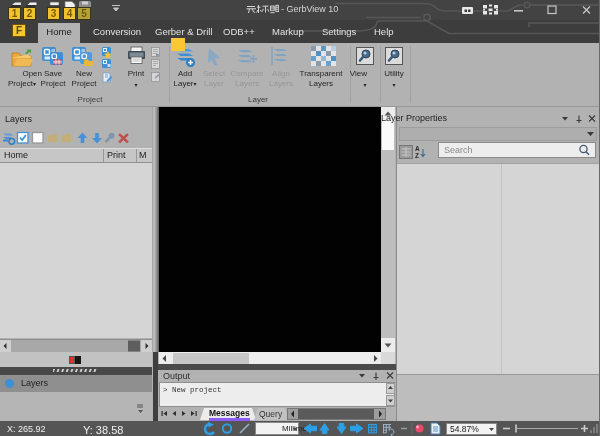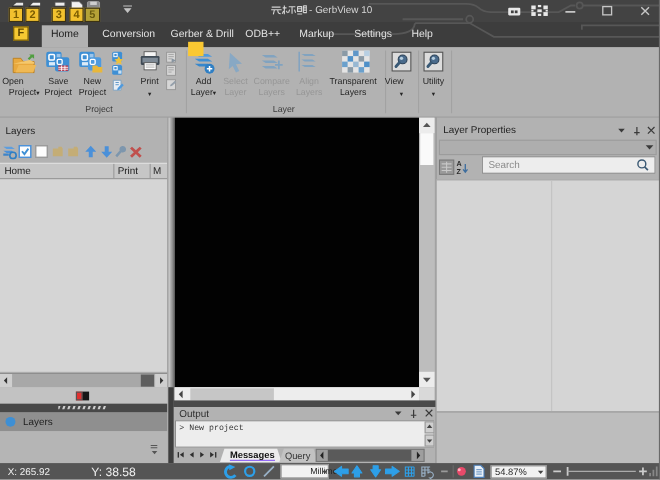--- a/index.html
+++ b/index.html
@@ -212,21 +212,21 @@
   <g transform="translate(385,4)">
     <rect x="0.5" y="0.5" width="17" height="17" fill="#dcdcdc" stroke="#555" stroke-width="1"></rect>
     <circle cx="10" cy="7" r="4" fill="#4a6b8c" stroke="#2c4258" stroke-width="1"></circle>
     <circle cx="9" cy="6" r="1.5" fill="#b8cfe0"></circle>
     <path d="M7,10 L4,13.5" stroke="#3a5a76" stroke-width="2.6" stroke-linecap="round"></path>
   </g>
 </svg>
 
 <div class="t" style="left:0px;top:114px;"></div>
 <div class="t" style="left:0px;top:69px;font-size:8px;color:#262626;">
-  <span style="position:absolute;left:2px;top:0px;width:40px;text-align:left;">Open</span>
+  <span style="position:absolute;left:2px;top:0px;width:40px;text-align:right;">Open</span>
   <span style="position:absolute;left:2px;top:10px;width:40px;text-align:center;">Project​<span style="font-size:6px;">▾</span></span>
   <span style="position:absolute;left:33px;top:0px;width:40px;text-align:center;">Save</span>
   <span style="position:absolute;left:33px;top:10px;width:40px;text-align:center;">Project</span>
   <span style="position:absolute;left:64px;top:0px;width:40px;text-align:center;">New</span>
   <span style="position:absolute;left:64px;top:10px;width:40px;text-align:center;">Project</span>
   <span style="position:absolute;left:116px;top:0px;width:40px;text-align:center;">Print</span>
   <span style="position:absolute;left:116px;top:12px;width:40px;text-align:center;font-size:6px;">▾</span>
   <span style="position:absolute;left:165px;top:0px;width:40px;text-align:center;">Add</span>
   <span style="position:absolute;left:165px;top:10px;width:40px;text-align:center;">Layer​<span style="font-size:6px;">▾</span></span>
   <span style="position:absolute;left:194px;top:0px;width:40px;text-align:center;color:#969696;">Select</span>
@@ -363,32 +363,32 @@
     <rect x="2.5" y="4" width="1.2" height="5"></rect>
       <path d="M8,4 L4.5,6.5 L8,9 Z"></path>
     <path d="M17,4 L13.5,6.5 L17,9 Z"></path>
     <path d="M23,4 L26.5,6.5 L23,9 Z"></path>
     <path d="M32,4 L35.5,6.5 L32,9 Z"></path>
       <rect x="36.5" y="4" width="1.2" height="5"></rect>
   </g>
   <path d="M41,13 L45,1 L93,1 L97,13 Z" fill="#ececec"></path>
   <path d="M95,13 L99,1 L126,1 L130,13 Z" fill="#c2c2c2"></path>
 </svg>
-<div class="t" style="left:209px;top:409px;font-size:8.5px;font-weight:bold;color:#111;border-bottom:1px solid #8b5cf6;line-height:9px;text-align:center;">Messages</div>
+<div class="t" style="left:209px;top:409px;font-size:8.5px;font-weight:bold;color:#111;border-bottom:3px solid #8b5cf6;line-height:9px;text-align:center;">Messages</div>
 <div class="t" style="left:259px;top:409px;font-size:8.5px;color:#333;">Query</div>
 <div class="abs" style="left:287px;top:408px;width:99px;height:12px;background:#9e9e9e;border:1px solid #777;box-sizing:border-box;"></div>
 <div class="abs" style="left:298px;top:409px;width:76px;height:10px;background:#5a5a5a;"></div>
 <svg class="abs" style="left:287px;top:408px;" width="99" height="12">
   <path d="M7,2.5 L4,6 L7,9.5 Z" fill="#222"></path>
   <path d="M92,2.5 L95,6 L92,9.5 Z" fill="#222"></path>
 </svg>
 
 <div class="abs" style="left:396px;top:107px;width:1px;height:314px;background:#8a8a8a;"></div>
 <div class="abs" style="left:397px;top:107px;width:203px;height:314px;background:#b2b2b2;"></div>
-<div class="t" style="left:403px;top:113px;font-size:9px;color:#222;">Layer Properties</div>
+<div class="t" style="left:381px;top:113px;font-size:9px;color:#222;">Layer Properties</div>
 <svg class="abs" style="left:560px;top:114px;" width="42" height="10">
   <path d="M2,3 l3,3.5 3,-3.5 z" fill="#3a3a3a"></path>
   <path d="M19,1.5 v5 M16.5,6.5 h5 M19,6.5 v2.5" stroke="#3a3a3a" stroke-width="1.1" fill="none"></path>
   <path d="M29,1.5 l6,6 M35,1.5 l-6,6" stroke="#3a3a3a" stroke-width="1.1"></path>
 </svg>
 
 <div class="abs" style="left:399px;top:127px;width:198px;height:14px;background:#aeaeae;border:1px solid #9c9c9c;box-sizing:border-box;"></div>
 <svg class="abs" style="left:586px;top:130px;" width="10" height="8">
     <path d="M1,2 l3.5,4 3.5,-4 z" fill="#3a3a3a"></path>
   </svg>

